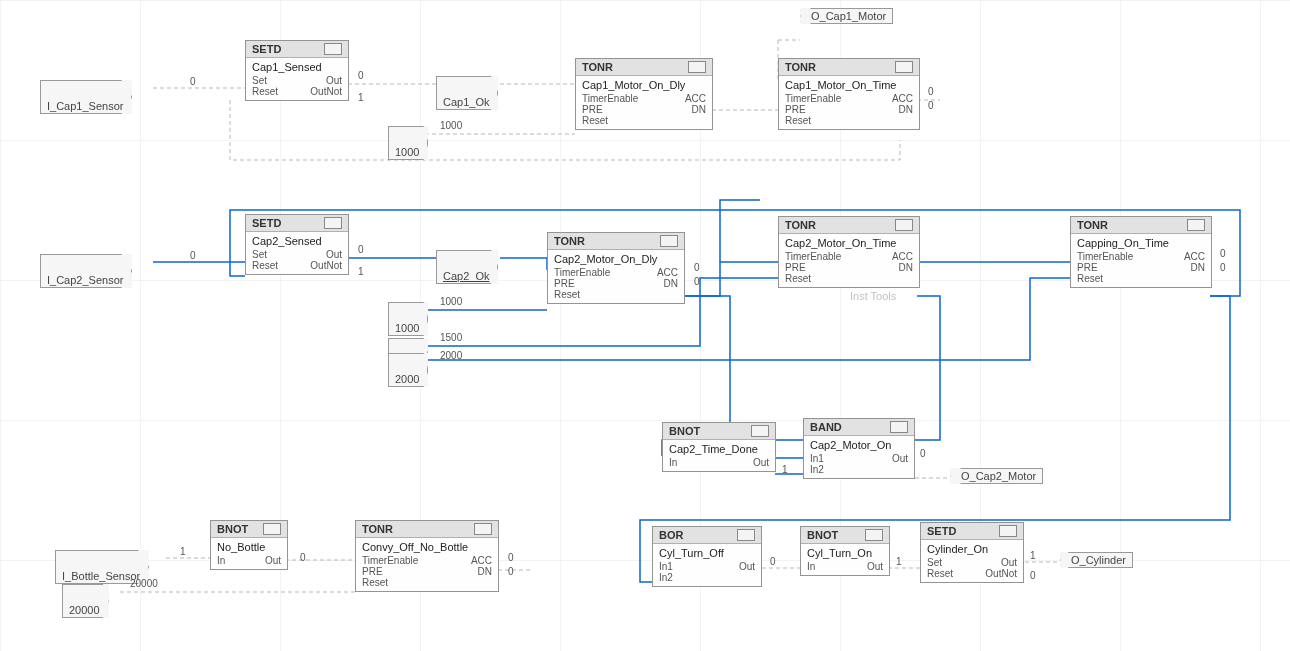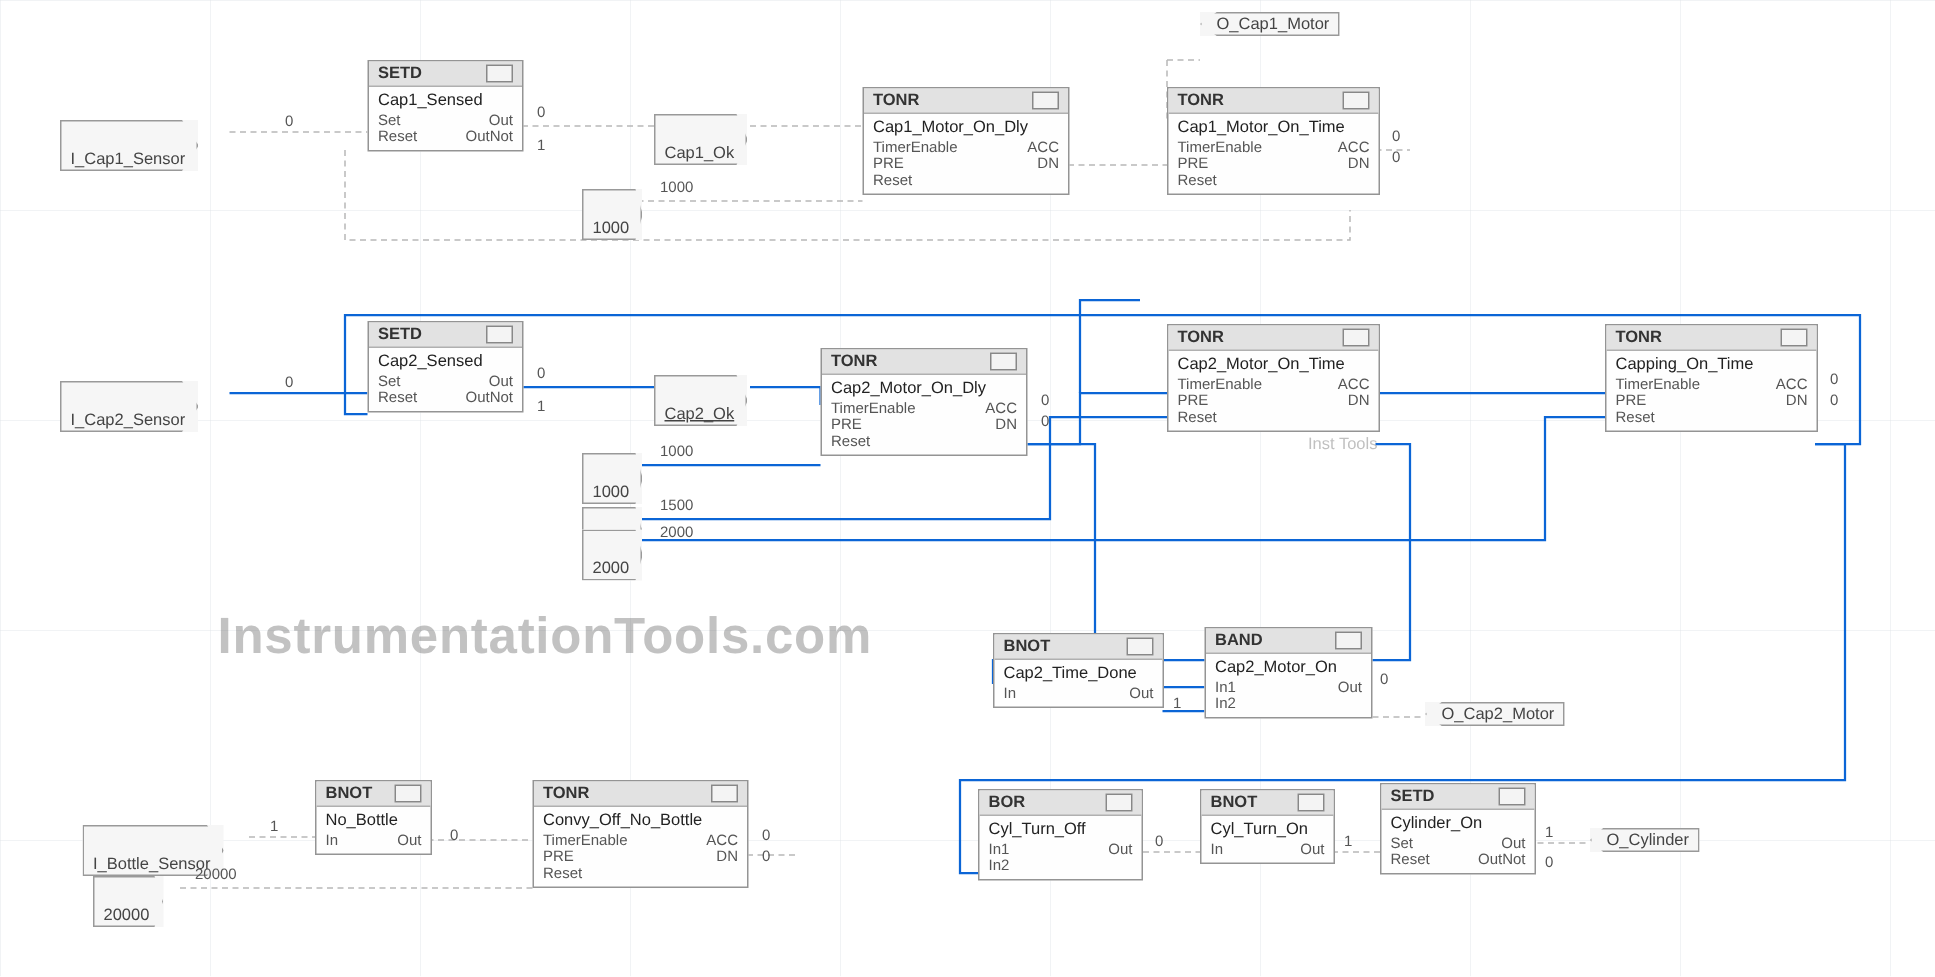--- a/index.html
+++ b/index.html
@@ -110,21 +110,20 @@
     background-size: 140px 140px;
     pointer-events: none;
   }
 </style>
 </head>
 <body>
 
 <div class="canvas">
   <div class="grid"></div>
 
-  <div class="watermark" style="left:145px; top:405px;">InstrumentationTools.com</div>
 
   <svg width="1290" height="651" style="position:absolute;left:0;top:0;">
 
     <path class="wire" d="M153 262 H245"></path>
 
     <path class="wire" d="M348 258 H436"></path>
 
     <path class="wire" d="M425 310 H547"></path>
 
     <path class="wire" d="M500 258 H547 V270"></path>
@@ -334,21 +333,21 @@
       <div class="block-row">
           <span>PRE</span>
           <span>DN</span>
         </div>
       <div class="block-row">
           <span>Reset</span>
           <span></span>
         </div>
     </div>
   </div>
-  <div class="watermark-inline" style="left:872px; top:290px;">Inst Tools</div>
+  <div class="watermark-inline" style="left:850px; top:290px;">Inst Tools</div>
 
   <div class="block" style="left:1070px; top:216px; width:140px;">
     <div class="block-header">
         <span class="block-header-title">TONR</span>
         <span class="block-header-box"></span>
       </div>
     <div class="block-body">
       <div class="block-tag">Capping_On_Time</div>
       <div class="block-row">
           <span>TimerEnable</span>

